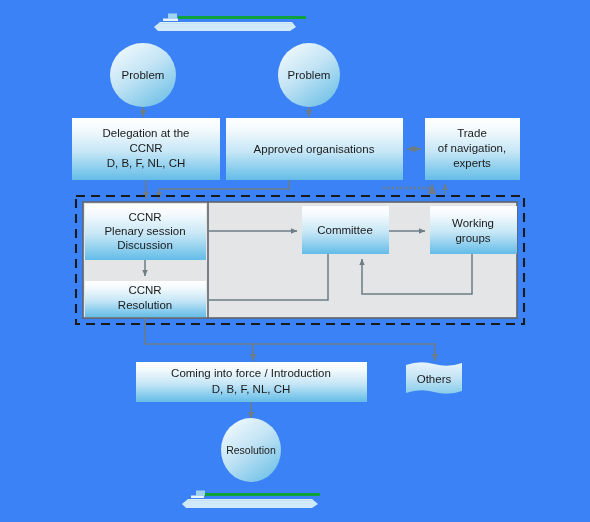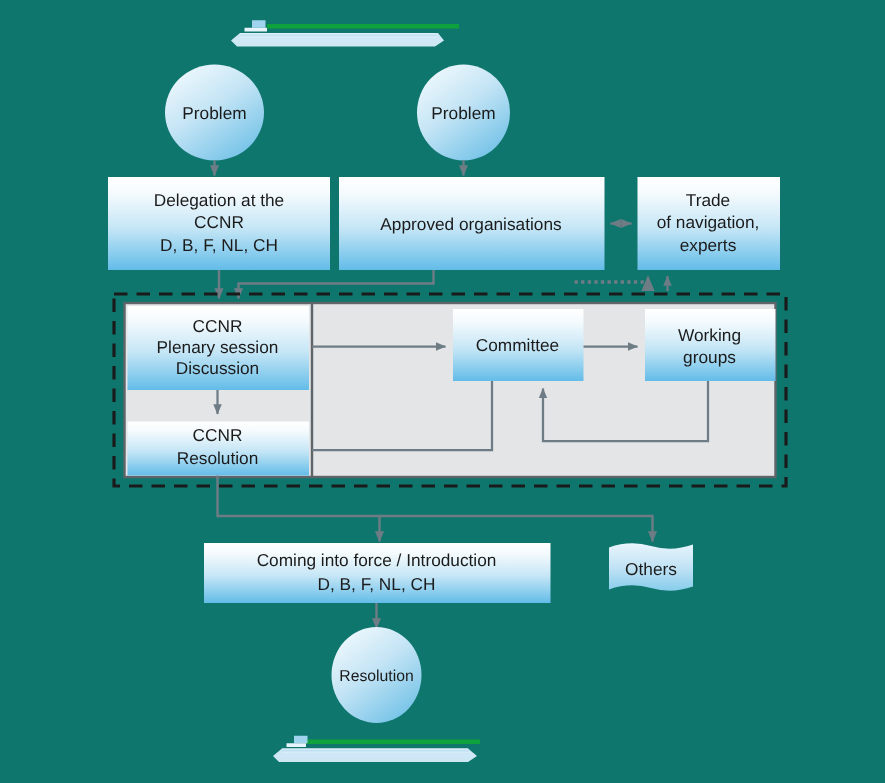--- a/index.html
+++ b/index.html
@@ -4,21 +4,21 @@
 <style>
   html, body {
     margin: 0;
     padding: 0;
     background: #ffffff;
   }
   #stage {
     position: relative;
     width: 590px;
     height: 522px;
-    background: #0f766e;
+    background: #3b82f6;
     font-family: "Liberation Sans", sans-serif;
     overflow: hidden;
     text-align: center;
   }
   #diagram {
     position: absolute;
     left: 0;
     top: 0;
     width: 590px;
     height: 522px;

